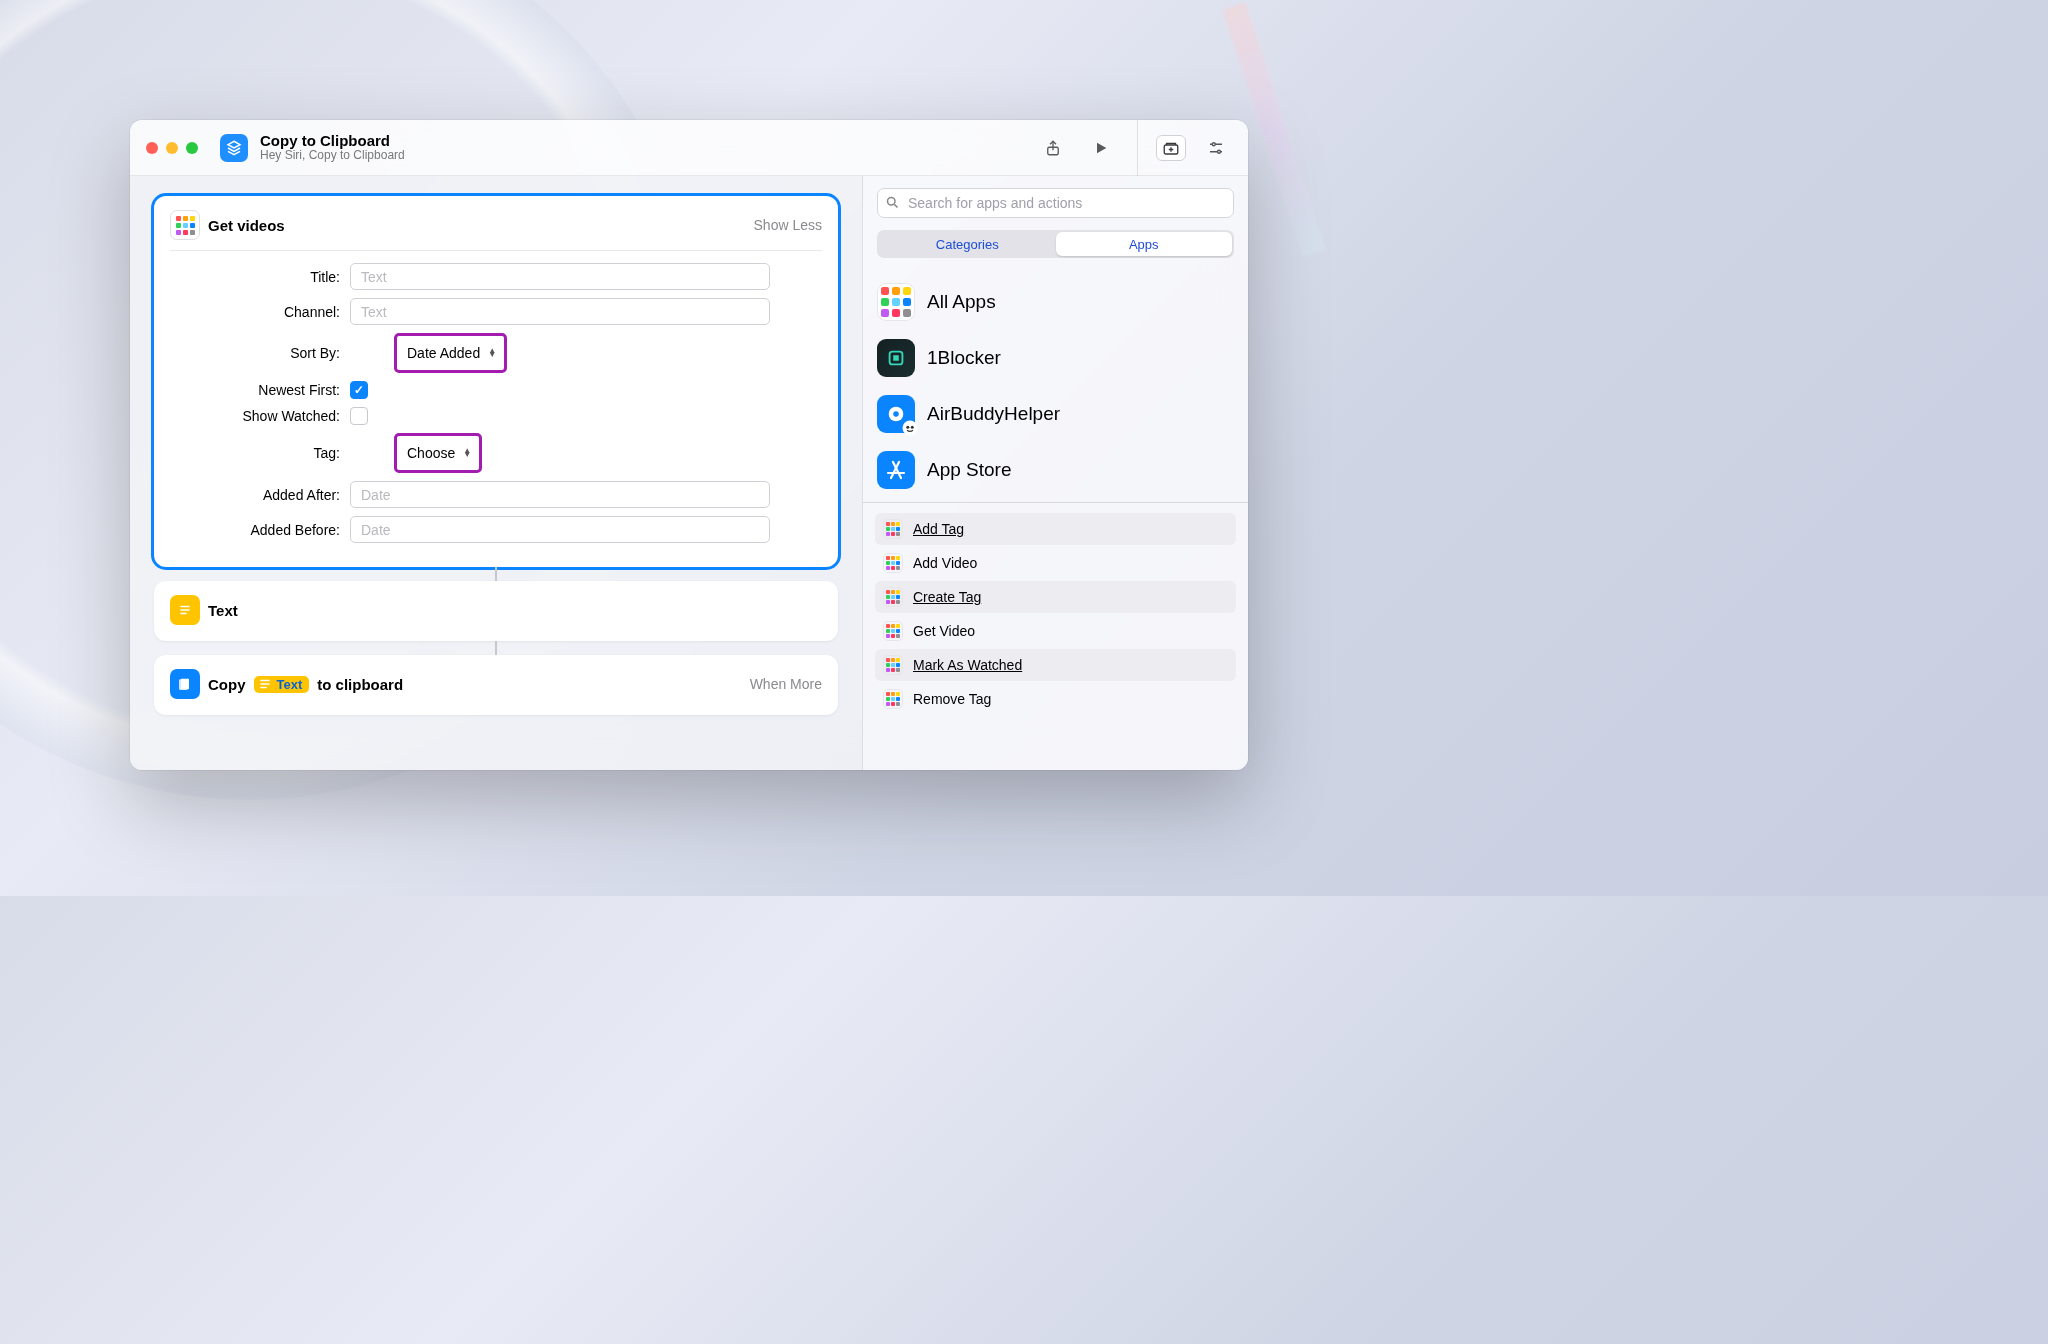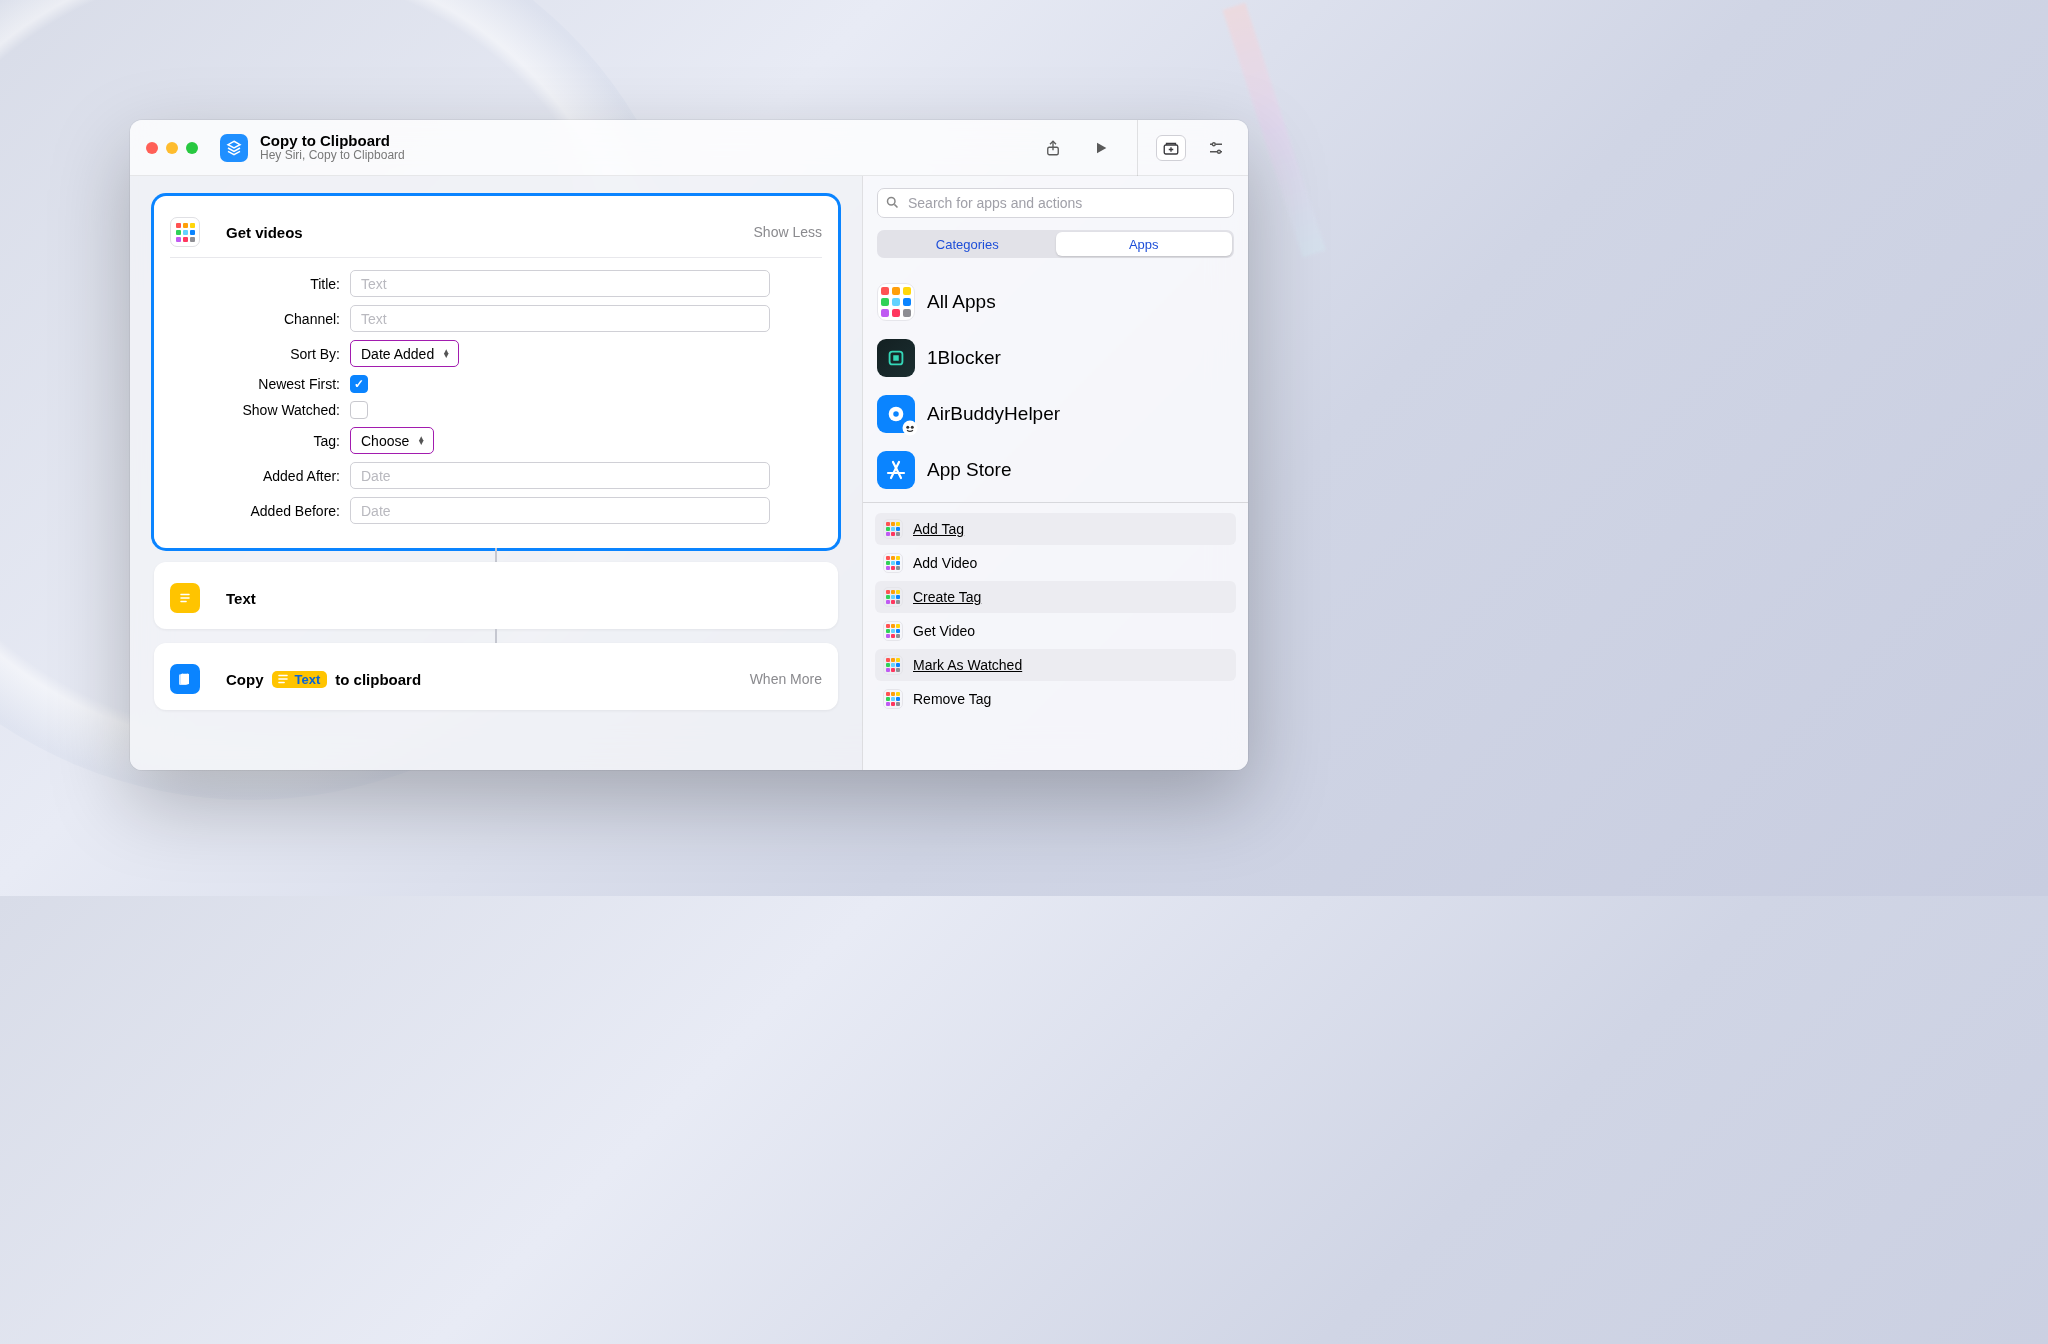--- a/index.html
+++ b/index.html
@@ -47,42 +47,42 @@
   .editor {
     flex:1; overflow:auto; padding:20px 24px 30px;
     background:rgba(235,237,243,0.55);
   }
   .connector{width:2px; height:14px; background:#c5c7d0; margin:0 auto;}
   .action-card {
     background:#fff; border-radius:12px; padding:14px 16px 16px;
     box-shadow:0 1px 3px rgba(0,0,0,0.06);
   }
   .action-card.selected { box-shadow:0 0 0 3px #0a84ff; }
-  .action-header{display:flex; align-items:center; gap:26px;margin-top:7px;}
+  .action-header{display:flex; align-items:center; gap:8px;}
   .action-icon{width:30px; height:30px; border-radius:7px; display:flex; align-items:center; justify-content:center;}
   .grid-icon{background:#fff; border:1px solid #e0e0e4;}
   .grid-icon div{display:grid; grid-template-columns:repeat(3,5px); gap:2px;}
   .grid-icon span{width:5px;height:5px;border-radius:1px;}
   .action-title{font-size:15px; font-weight:700;}
   .header-spacer{flex:1;}
   .show-less{color:#8a8a8e; font-size:14px; font-weight:500; cursor:pointer;}
 
   .form{margin-top:10px; border-top:1px solid #e8e8ec; padding-top:12px;}
   .form-row{display:flex; align-items:center; margin-bottom:8px; gap:10px;}
   .form-label{width:170px; text-align:right; font-size:14px; color:#000;}
   .form-input{
     flex:1; height:27px; border:1px solid #d0d0d6; border-radius:5px; padding:0 10px;
     font-size:14px; color:#000; background:#fff;
   }
   .form-input.long{max-width:420px;}
   .form-input::placeholder{color:#b9b9bf;}
   .select-btn{
-    display:inline-flex; align-items:center; gap:8px; height:27px;
-    border:1px solid #a21caf; border-radius:5px; padding:0 8px 0 10px;
-    font-size:14px; background:#fff; cursor:pointer;
+    display:inline-flex; align-items:center; gap:8px; height:40px;
+    border:3px solid #a21caf; border-radius:5px; padding:0 8px 0 10px;
+    font-size:14px; background:#fff; cursor:pointer;margin-left:44px;
   }
   .select-caret{display:flex; flex-direction:column; line-height:4px; font-size:8px; color:#555;}
   .checkbox{
     width:18px; height:18px; border-radius:4px; border:1px solid #c8c8ce; background:#fff;
     display:flex; align-items:center; justify-content:center; cursor:pointer;
   }
   .checkbox.checked{background:#0a84ff; border-color:#0a84ff;}
   .checkbox.checked::after{content:"✓"; color:#fff; font-size:12px; font-weight:700;}
 
   .text-icon{background:#ffc400; color:#fff;}

